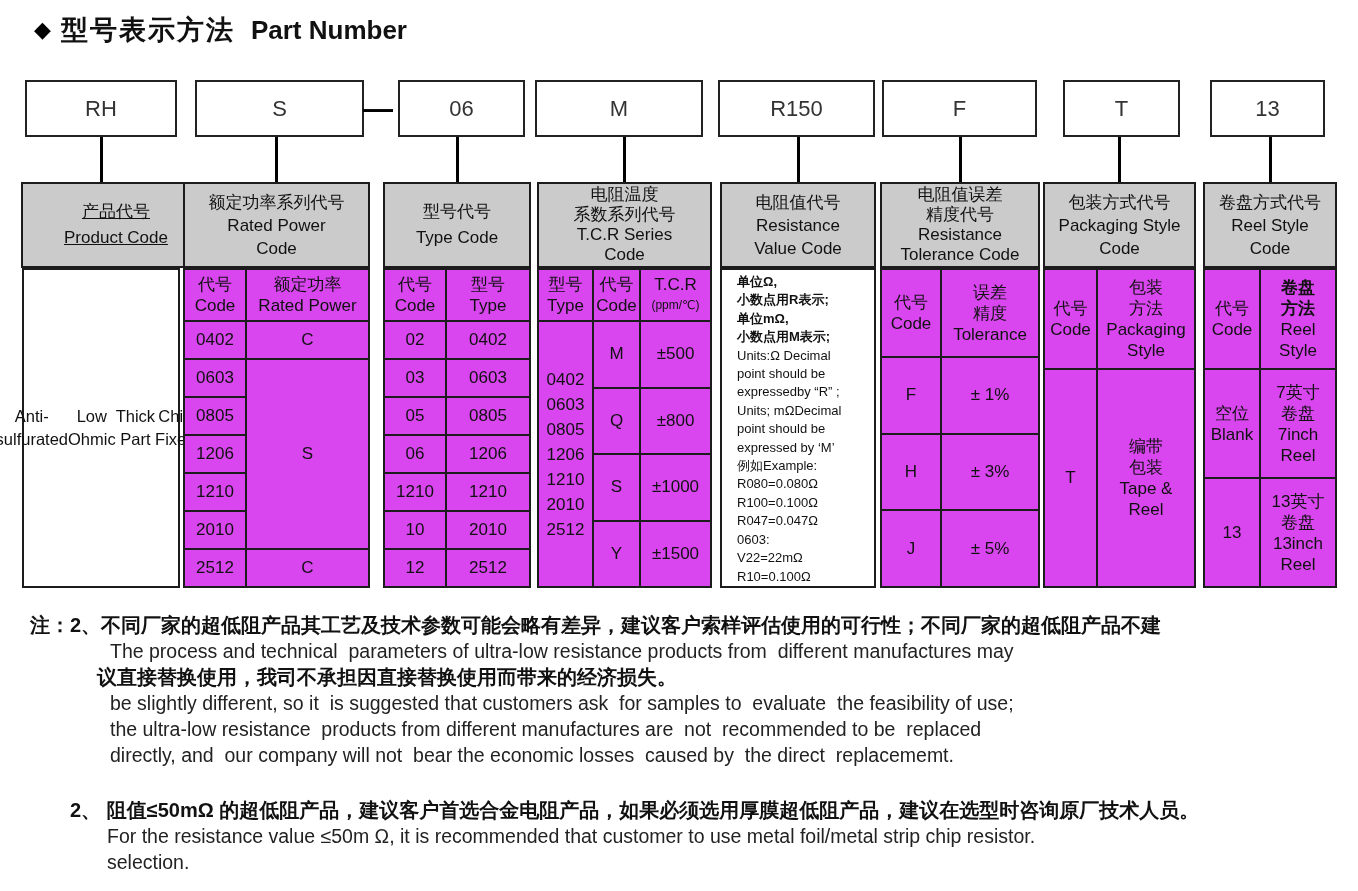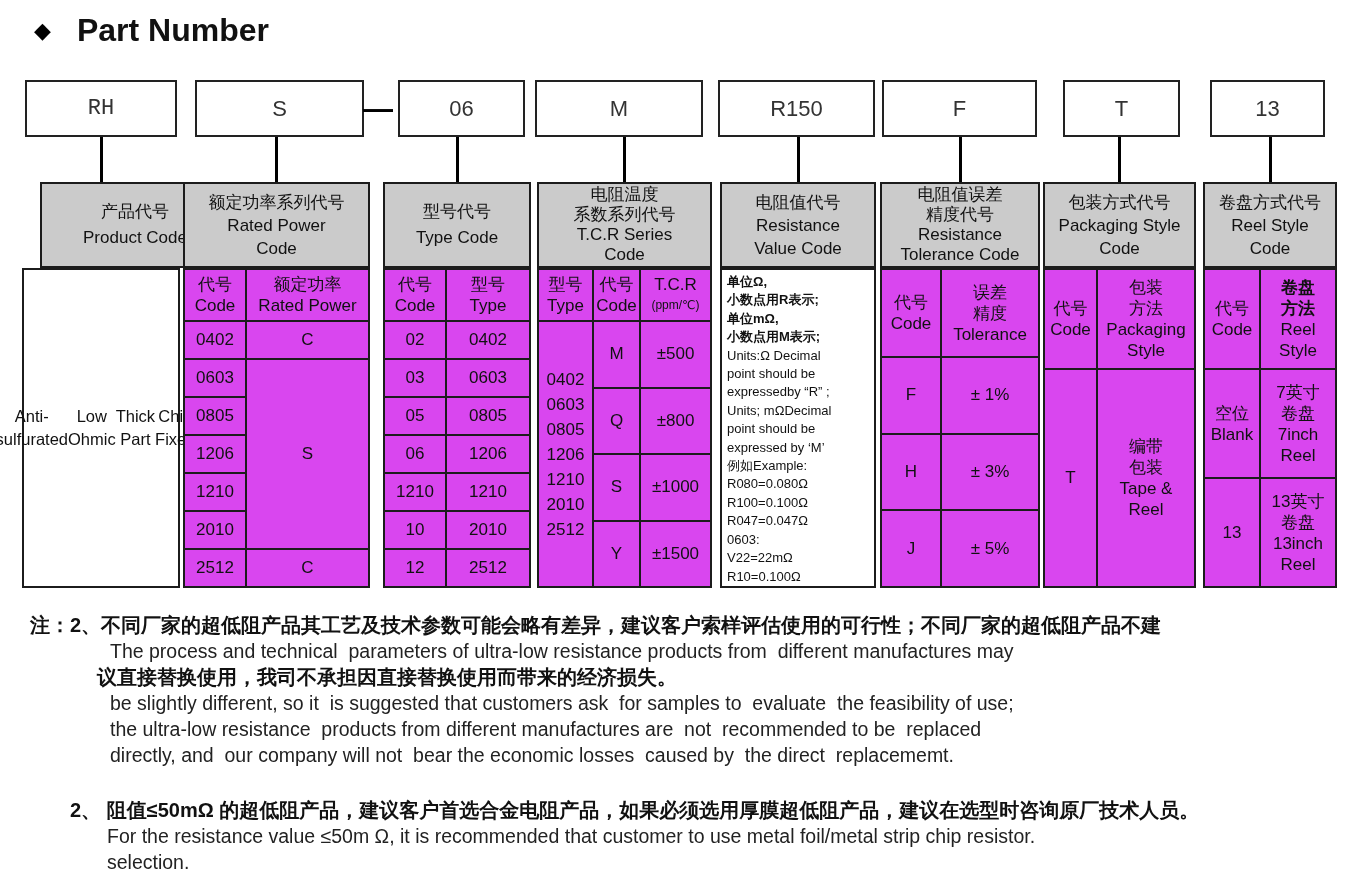--- a/index.html
+++ b/index.html
@@ -5,21 +5,21 @@
   * { margin:0; padding:0; box-sizing:border-box; }
   body { background:#fff; }
   .page {
     position:relative; width:1358px; height:891px; background:#ffffff;
     font-family:"Liberation Sans","DejaVu Sans",sans-serif; color:#111; overflow:hidden;
   }
   
   .title { position:absolute; left:34px; top:12px; display:flex; align-items:center; }
   .title .diamond { font-size:22px; margin-right:10px; color:#000; }
   .title .zh { font-size:27px; font-weight:bold; letter-spacing:2px; }
-  .title .en { font-size:32px; font-weight:600; margin-left:16px; }
+  .title .en { font-size:26px; font-weight:600; margin-left:16px; }
 
   
   .top-box {
     position:absolute; top:80px; height:57px; border:2px solid #222; background:#fff;
     display:flex; align-items:center; justify-content:center; font-size:22px; color:#333;
   }
   .dash-sep {
     position:absolute; top:80px; height:57px; display:flex; align-items:center; justify-content:center;
     font-size:30px; font-weight:bold; color:#000;
   }
@@ -39,21 +39,21 @@
   
   .col-body { position:absolute; top:268px; height:320px; background:#fff; }
   .plain-box {
     border:2px solid #1c1c1c; width:100%; height:100%;
     display:flex; flex-direction:row; align-items:center; justify-content:center;
     text-align:center; font-size:17px; line-height:24px;
   }
   .plain-box .ln { display:block; }
   .note-box {
     border:2px solid #1c1c1c; width:100%; height:100%;
-    padding:3px 5px; text-align:left; font-size:13px; line-height:18.4px;
+    padding:3px 15px; text-align:left; font-size:13px; line-height:18.4px;
   }
   .note-box .ln { display:block; white-space:pre; }
   .note-box .b { font-weight:bold; }
 
   table.tbl { border-collapse:collapse; width:100%; height:100%; table-layout:fixed; }
   table.tbl td {
     border:2px solid #1c1c1c; text-align:center; vertical-align:middle;
     font-size:17px; padding:0 1px; background:#d946ef;
   }
   .cln { display:block; line-height:21px; }
@@ -74,43 +74,44 @@
   .ind-n2zh { margin-left:40px; }
   .ind-n2en { margin-left:77px; }
 </style>
 </head>
 <body>
 
 <div class="page">
 
   <div class="title">
     <span class="diamond">◆</span>
+    <span class="zh">型号表示方法</span>
     <span class="en">Part Number</span>
   </div>
 
-  <div class="top-box" style="left:25px;width:152px;font-family:Liberation Mono, monospace;">RH</div>
+  <div class="top-box" style="left:25px;width:152px;">RH</div>
   <div class="top-box" style="left:195px;width:169px;">S</div>
   <div class="dash-sep" style="left:360px;width:36px;">—</div>
   <div class="top-box" style="left:398px;width:127px;">06</div>
   <div class="top-box" style="left:535px;width:168px;">M</div>
   <div class="top-box" style="left:718px;width:157px;">R150</div>
   <div class="top-box" style="left:882px;width:155px;">F</div>
   <div class="top-box" style="left:1063px;width:117px;">T</div>
   <div class="top-box" style="left:1210px;width:115px;">13</div>
 
   <div class="connector" style="left:100px;"></div>
   <div class="connector" style="left:275px;"></div>
   <div class="connector" style="left:456px;"></div>
   <div class="connector" style="left:623px;"></div>
   <div class="connector" style="left:797px;"></div>
   <div class="connector" style="left:959px;"></div>
   <div class="connector" style="left:1118px;"></div>
   <div class="connector" style="left:1269px;"></div>
 
-  <div class="col-header lh26" style="left:40px;width:190px;">
+  <div class="col-header lh26" style="left:21px;width:190px;text-decoration:underline;">
     <span class="ln">产品代号</span>
     <span class="ln">Product Code</span>
   </div>
   <div class="col-body" style="left:22px;width:158px;">
     <div class="plain-box" style="font-size:16.5px;line-height:23px;">
       <span class="ln" style="font-weight:600;">抗硫化超低阻值</span>
       <span class="ln" style="font-weight:700;margin-top:24px;">厚膜片式固定</span>
       <span class="ln" style="font-weight:600;">电阻器</span>
       <span class="ln">Anti-sulfurated</span>
       <span class="ln">Low Ohmic</span>

